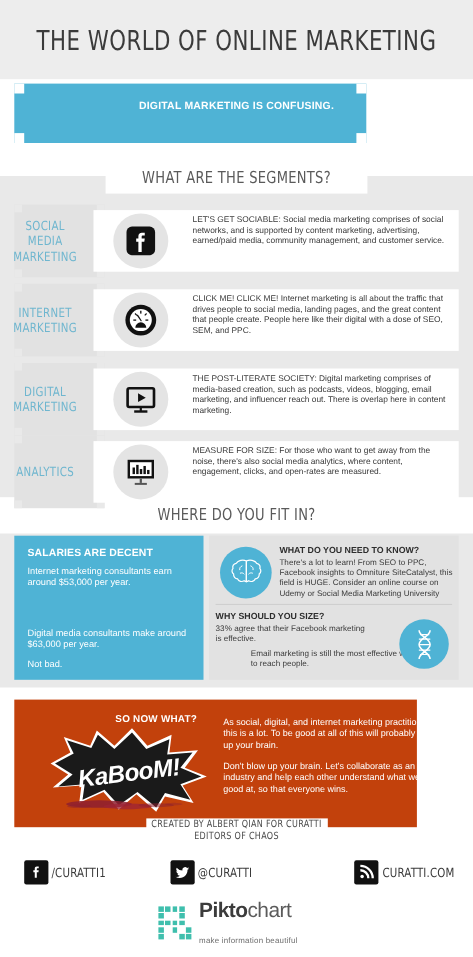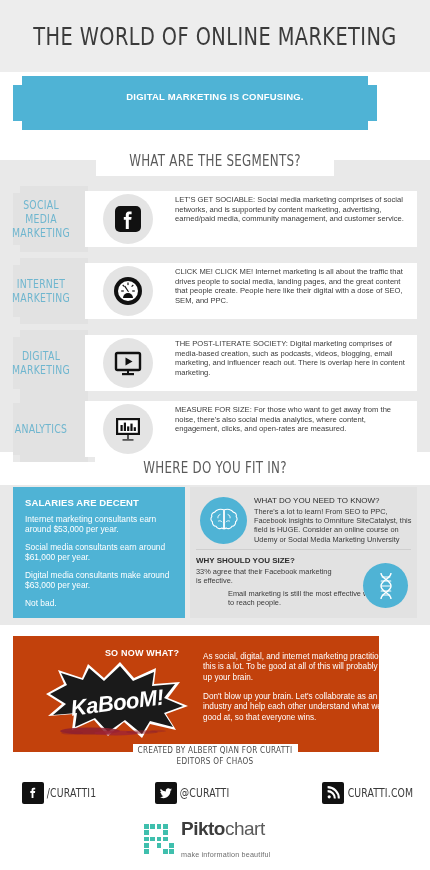--- a/index.html
+++ b/index.html
@@ -28,21 +28,21 @@
     font-size: 25px;
     letter-spacing: 0.5px;
     color: #3b3b3b;
     font-weight: 400;
     transform: scaleX(0.86);
   }
 
   
   .ribbon {
     position: absolute; left: 13px; top: 76px;
-    width: 364px; height: 54px;
+    width: 320px; height: 54px;
     background: #4fb3d5;
   }
   .notch {
     position: absolute;
     background: #ffffff;
     width: 9px; height: 9px;
   }
   .n-tl { left: 0; top: 0; }
   .n-bl { left: 0; bottom: 0; }
   .n-tr { right: 0; top: 0; }
@@ -147,21 +147,21 @@
     background: #e2e2e2;
   }
   .know-icon {
     position: absolute; left: 200px; top: 497px;
     width: 47px; height: 47px; border-radius: 50%;
     background: #4fb3d5;
     display: flex; align-items: center; justify-content: center;
   }
   .know-title {
     position: absolute; left: 254px; top: 496px;
-    font-weight: normal; font-size: 8px; color: #2d2d2d;
+    font-weight: bold; font-size: 8px; color: #2d2d2d;
   }
   .know-body {
     position: absolute; left: 254px; top: 507px; width: 158px;
     font-size: 7.4px; line-height: 9.2px; color: #3a3a3a;
   }
   .divider {
     position: absolute; left: 196px; top: 549px;
     width: 215px; height: 1px; background: #cfcfcf;
   }
   .care-title {
@@ -397,21 +397,20 @@
   <div class="fit-bg"></div>
 
   <div class="sec-head-wrap" style="top:455px;">
     <div class="sec-head-tab" style="left:120px; width:190px;"></div>
     <div class="sec-head-text">WHERE DO YOU FIT IN?</div>
   </div>
 
   <div class="salary-box">
     <div class="salary-title">SALARIES ARE DECENT</div>
     <div class="salary-p salary-p1">Internet marketing consultants earn around $53,000 per year.</div>
-    <div class="salary-p salary-p2">Social media consultants earn around $61,000 per year.</div>
     <div class="salary-p salary-p3">Digital media consultants make around $63,000 per year.</div>
     <div class="salary-p salary-p4">Not bad.</div>
   </div>
 
   <div class="know-box"></div>
   <div class="know-icon">
     <svg width="30" height="28" viewBox="0 0 30 28">
       <path d="M15 3c-3.2-1.6-7.6-.6-9.3 2.1-2.4.4-3.6 2.6-2.9 4.6-1.4 1.6-1.1 4 .6 5.1-.3 2.3 1.3 4.3 3.6 4.5 1 2.2 3.9 3 5.9 1.7.7.5 1.5.8 2.1.8V3z" fill="none" stroke="#ffffff" stroke-width="1.1"></path>
       <path d="M15 3c3.2-1.6 7.6-.6 9.3 2.1 2.4.4 3.6 2.6 2.9 4.6 1.4 1.6 1.1 4-.6 5.1.3 2.3-1.3 4.3-3.6 4.5-1 2.2-3.9 3-5.9 1.7-.7.5-1.5.8-2.1.8V3z" fill="none" stroke="#ffffff" stroke-width="1.1"></path>
       <path d="M15 4.5v17M11 7.5c-1.6.6-2.4 2-2.1 3.4M19 7.5c1.6.6 2.4 2 2.1 3.4M9.5 14c1.3-.5 2.6-.2 3.4.8M20.5 14c-1.3-.5-2.6-.2-3.4.8" fill="none" stroke="#ffffff" stroke-width="0.9" stroke-linecap="round"></path>

